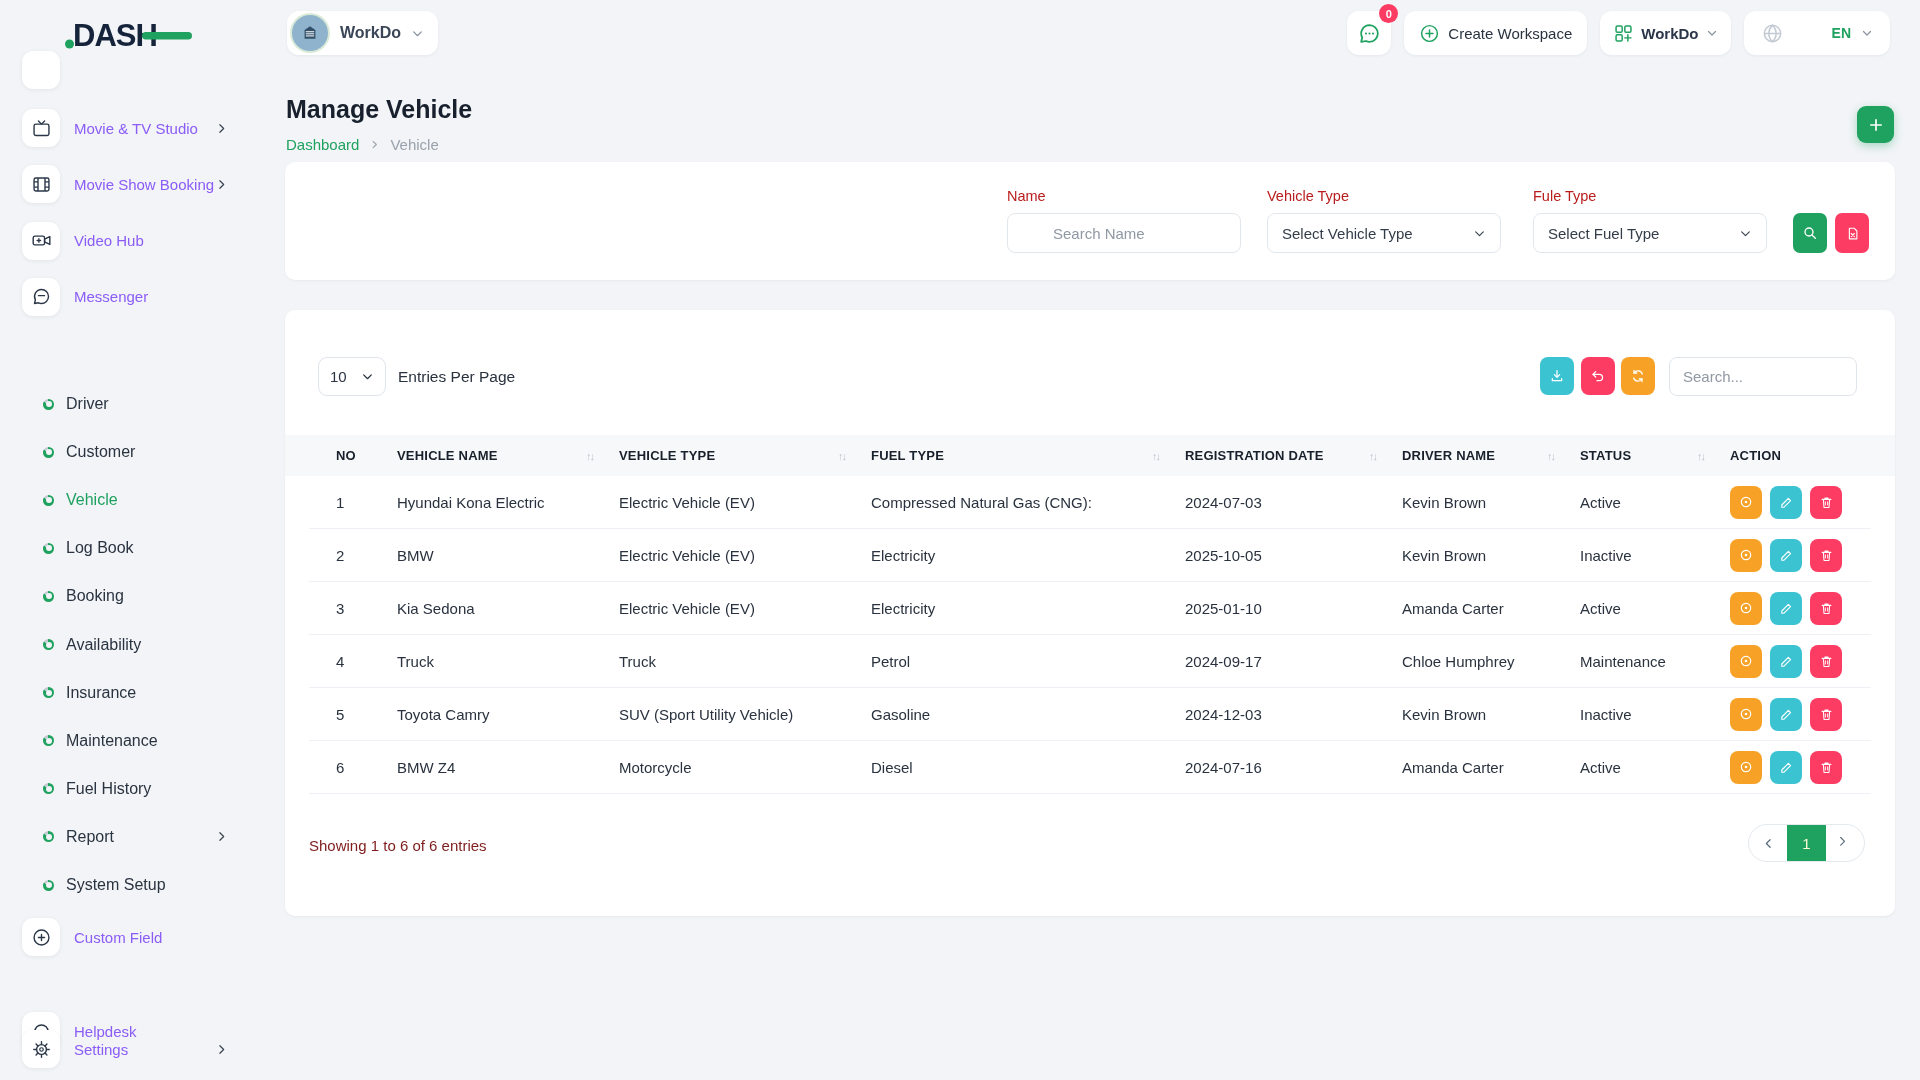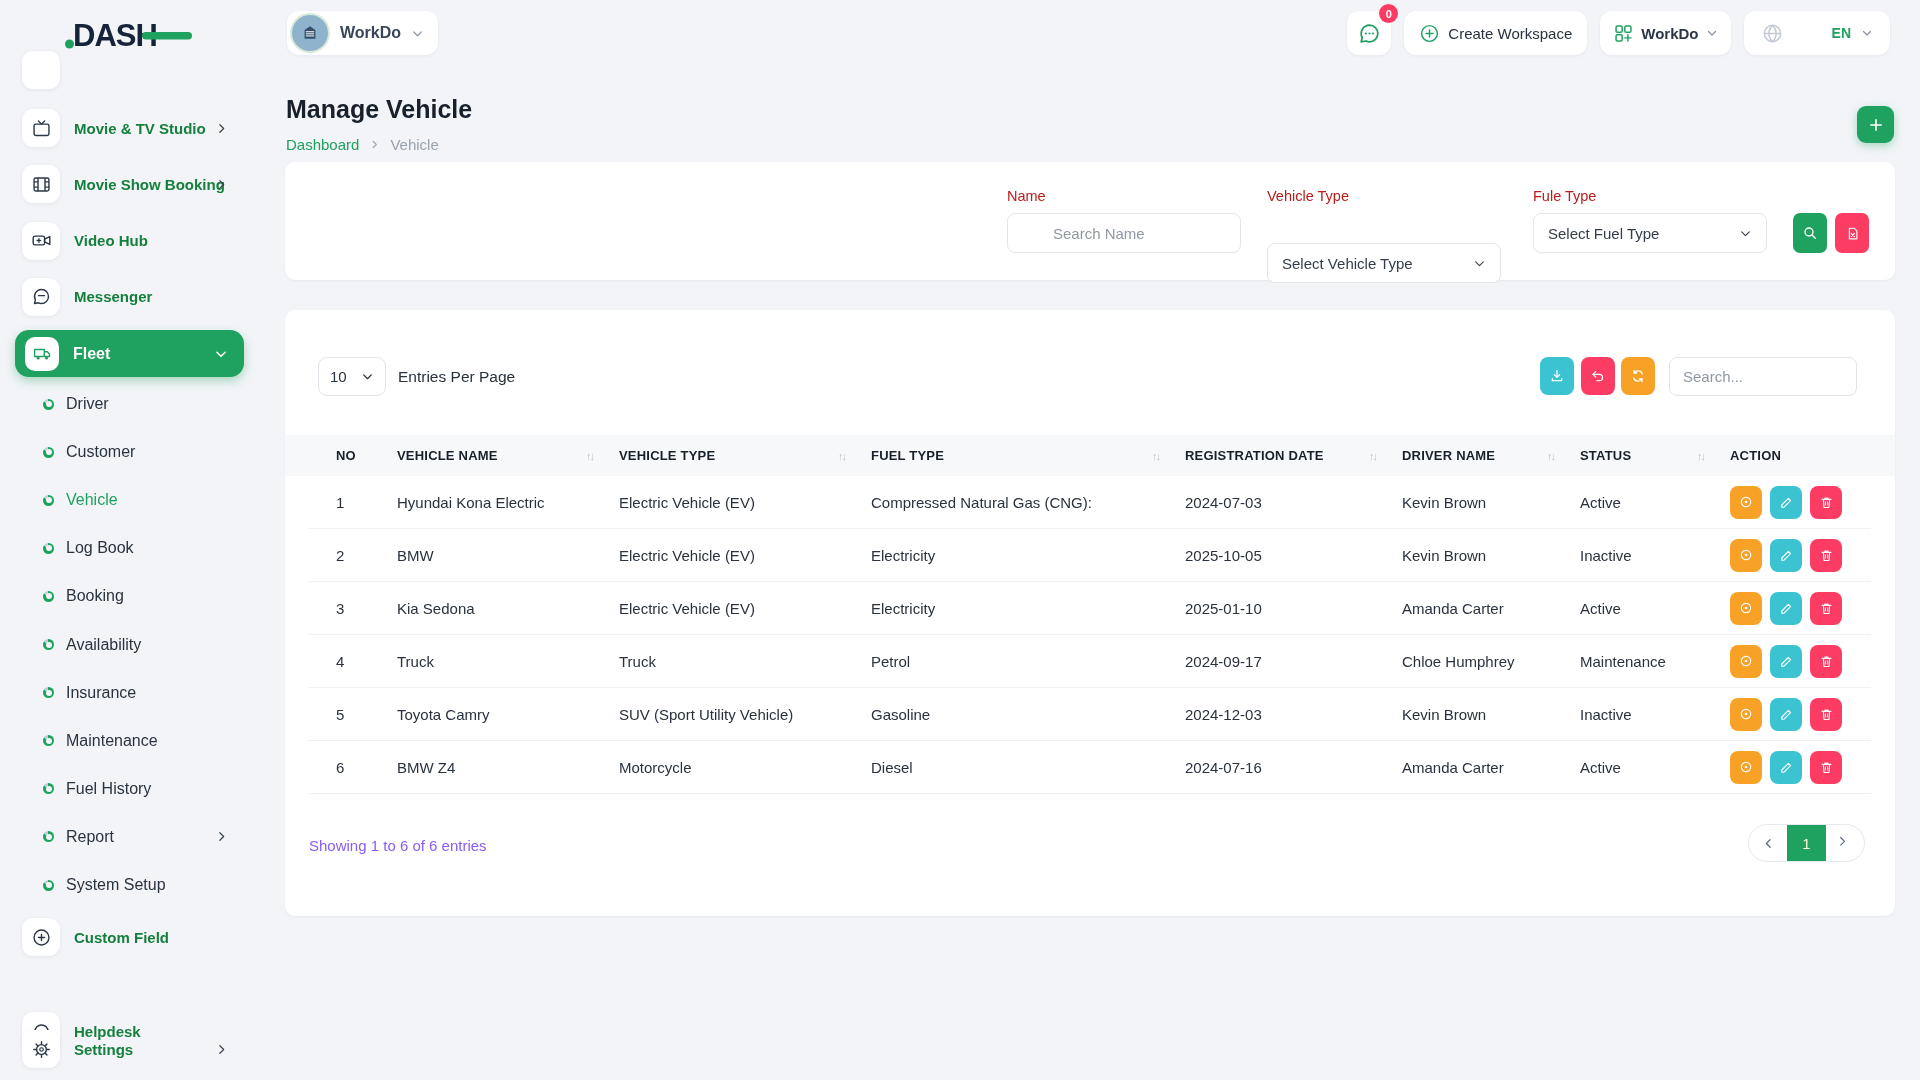--- a/index.html
+++ b/index.html
@@ -13,21 +13,21 @@
   .ws-chip .lbl { font-size:16px; font-weight:700; color:#3a4657; margin:0 10px 0 12px; }
   .tb-right { top:11px; height:44px; display:flex; align-items:center; gap:13px; right:30px; }
   .icon-btn { position:relative; width:44px; height:44px; background:#fff; border-radius:12px; display:flex; align-items:center; justify-content:center; box-shadow:0 1px 3px rgba(25,39,60,.06); }
   .badge { position:absolute; top:-7px; right:-7px; min-width:19px; height:19px; border-radius:10px; background:#fd3c63; color:#fff; font-size:11px; font-weight:700; display:flex; align-items:center; justify-content:center; }
   .pill { height:44px; background:#fff; border-radius:12px; display:flex; align-items:center; padding:0 15px; gap:8px; box-shadow:0 1px 3px rgba(25,39,60,.06); font-size:15px; font-weight:600; color:#2b3648;justify-content:center; }
   .pill .grn { color:#1fa15f; }
   
   .sidebar { left:0; top:71px; width:260px; bottom:0; }
   .sb-item { position:absolute; left:0; width:260px; height:56px; display:flex; align-items:center; padding-left:22px; cursor:pointer; }
   .sb-ico { width:38px; height:38px; background:#fff; border-radius:11px; display:flex; align-items:center; justify-content:center; box-shadow:0 1px 4px rgba(25,39,60,.07); flex:none; }
-  .sb-item .lbl { font-size:15px; font-weight:700; color:#15803d; margin-left:14px; }
+  .sb-item .lbl { font-size:15px; font-weight:400; color:#8b5cf6; margin-left:14px; }
   .sb-chev { position:absolute; right:32px; }
   .fleet-pill { position:absolute; left:15px; top:259px; width:229px; height:47px; background:#1fa15f; border-radius:14px; display:flex; align-items:center; padding-left:10px; box-shadow:0 4px 10px rgba(31,161,95,.35); }
   .fleet-pill .sb-ico { width:34px; height:34px; border-radius:10px; box-shadow:none; }
   .fleet-pill .lbl { font-size:16px; font-weight:700; color:#fff; margin-left:14px; }
   .fleet-pill .sb-chev { right:16px; }
   .sub-item { position:absolute; left:0; width:260px; height:48px; display:flex; align-items:center; padding-left:43px; cursor:pointer; }
   .sub-dot { width:11px; height:11px; border-radius:50%; background:conic-gradient(#1fa15f 0 300deg, #c2cad2 300deg 352deg, #1fa15f 352deg 360deg); position:relative; flex:none; }
   .sub-dot::after { content:""; position:absolute; left:2.5px; top:2.5px; width:6px; height:6px; border-radius:50%; background:#f2f4f7; }
   .sub-item .lbl { font-size:16px; color:#2a3340; margin-left:12px; }
   .sub-item.active .lbl { color:#1fa15f; }
@@ -63,21 +63,21 @@
   .tbody { position:absolute; left:0; top:166px; width:1610px; }
   .trow { height:53px; border-bottom:1px solid #edf0f4; }
   .td { font-size:15px; color:#29323e; overflow:hidden; white-space:nowrap; }
   .td:first-child { padding-left:27px; }
   .actions { display:flex; gap:8px; }
   .act-btn { width:32px; height:33px; border-radius:8px; display:flex; align-items:center; justify-content:center; }
   .orange { background:#f7a227; }
   .teal { background:#3cc3d2; }
   .pinkbtn { background:#fd3c63; }
   .greenbtn { background:#1fa15f; }
-  .tfoot-sum { position:absolute; left:24px; top:527px; font-size:15px; color:#8b5cf6; }
+  .tfoot-sum { position:absolute; left:24px; top:527px; font-size:15px; color:#7f1d1d; }
   .pager { position:absolute; left:1463px; top:514px; width:117px; height:38px; border:1px solid #e4e9ee; border-radius:19px; background:#fff; display:flex; overflow:hidden; }
   .pager > div { width:39px; height:100%; display:flex; align-items:center; justify-content:center; }
   .pager .pg-num { background:#1fa15f; color:#fdfad2; font-size:15px; }
 </style>
 </head>
 <body>
 
 <div class="abs logo">
   <svg width="132" height="36" viewBox="0 0 132 36">
     <circle cx="5.5" cy="27" r="4.5" fill="#1fa15f"></circle>
@@ -180,33 +180,20 @@
       <div class="sb-item" style="top: 197.9px;">
         <div class="sb-ico">
           <svg width="21" height="21" viewBox="0 0 24 24">
             <path d="M12 4a8 8 0 0 1 8 8 8 8 0 0 1-8 8c-1.2 0-2.4-.3-3.4-.8L4 20l1-4.2A8 8 0 0 1 12 4z" stroke="#2b3748" stroke-width="1.6" fill="none" stroke-linejoin="round"></path>
             <path d="M8.5 11h7" stroke="#2b3748" stroke-width="1.5" stroke-linecap="round"></path>
           </svg>
         </div>
         <span class="lbl">Messenger</span>
       </div>
     </div>
-  <div class="fleet-pill">
-    <div class="sb-ico">
-      <svg width="21" height="21" viewBox="0 0 24 24">
-          <path d="M3 7.5h11v8H3zM14 10h3.6l2.4 2.8v2.7H14z" stroke="#1fa15f" stroke-width="1.6" fill="none" stroke-linejoin="round"></path>
-          <circle cx="7" cy="17" r="1.8" fill="#1fa15f"></circle>
-          <circle cx="16.6" cy="17" r="1.8" fill="#1fa15f"></circle>
-        </svg>
-    </div>
-    <span class="lbl">Fleet</span>
-    <svg class="sb-chev" width="14" height="14" viewBox="0 0 24 24">
-        <path d="M5 9l7 7 7-7" stroke="#ffffff" stroke-width="2.6" fill="none" stroke-linecap="round" stroke-linejoin="round"></path>
-      </svg>
-  </div>
   <div id="fleet-sub">
       <div class="sub-item" style="top: 309px;">
         <span class="sub-dot"></span>
         <span class="lbl">Driver</span>
       </div>
       <div class="sub-item" style="top: 357.1px;">
         <span class="sub-dot"></span>
         <span class="lbl">Customer</span>
       </div>
       <div class="sub-item active" style="top: 405.2px;">
@@ -296,21 +283,21 @@
 <div class="abs add-btn">
   <svg width="18" height="18" viewBox="0 0 24 24">
       <path d="M12 5v14M5 12h14" stroke="#fff" stroke-width="2.2" stroke-linecap="round"></path>
     </svg>
 </div>
 
 <div class="card filter-card">
   <div class="f-label" style="left:722px;">Name</div>
   <input class="f-input" style="left: 722px; padding-left: 45px;" placeholder="Search Name">
   <div class="f-label" style="left:982px;">Vehicle Type</div>
-  <div class="f-select" style="left:982px;margin-top:30px;">
+  <div class="f-select" style="left:982px;">
     <span>Select Vehicle Type</span>
     <svg width="13" height="13" viewBox="0 0 24 24">
         <path d="M5 9l7 7 7-7" stroke="#3a4450" stroke-width="2.2" fill="none" stroke-linecap="round" stroke-linejoin="round"></path>
       </svg>
   </div>
   <div class="f-label" style="left:1248px;">Fule Type</div>
   <div class="f-select" style="left:1248px;gap:26px;">
     <span>Select Fuel Type</span>
     <svg width="13" height="13" viewBox="0 0 24 24">
         <path d="M5 9l7 7 7-7" stroke="#3a4450" stroke-width="2.2" fill="none" stroke-linecap="round" stroke-linejoin="round"></path>

